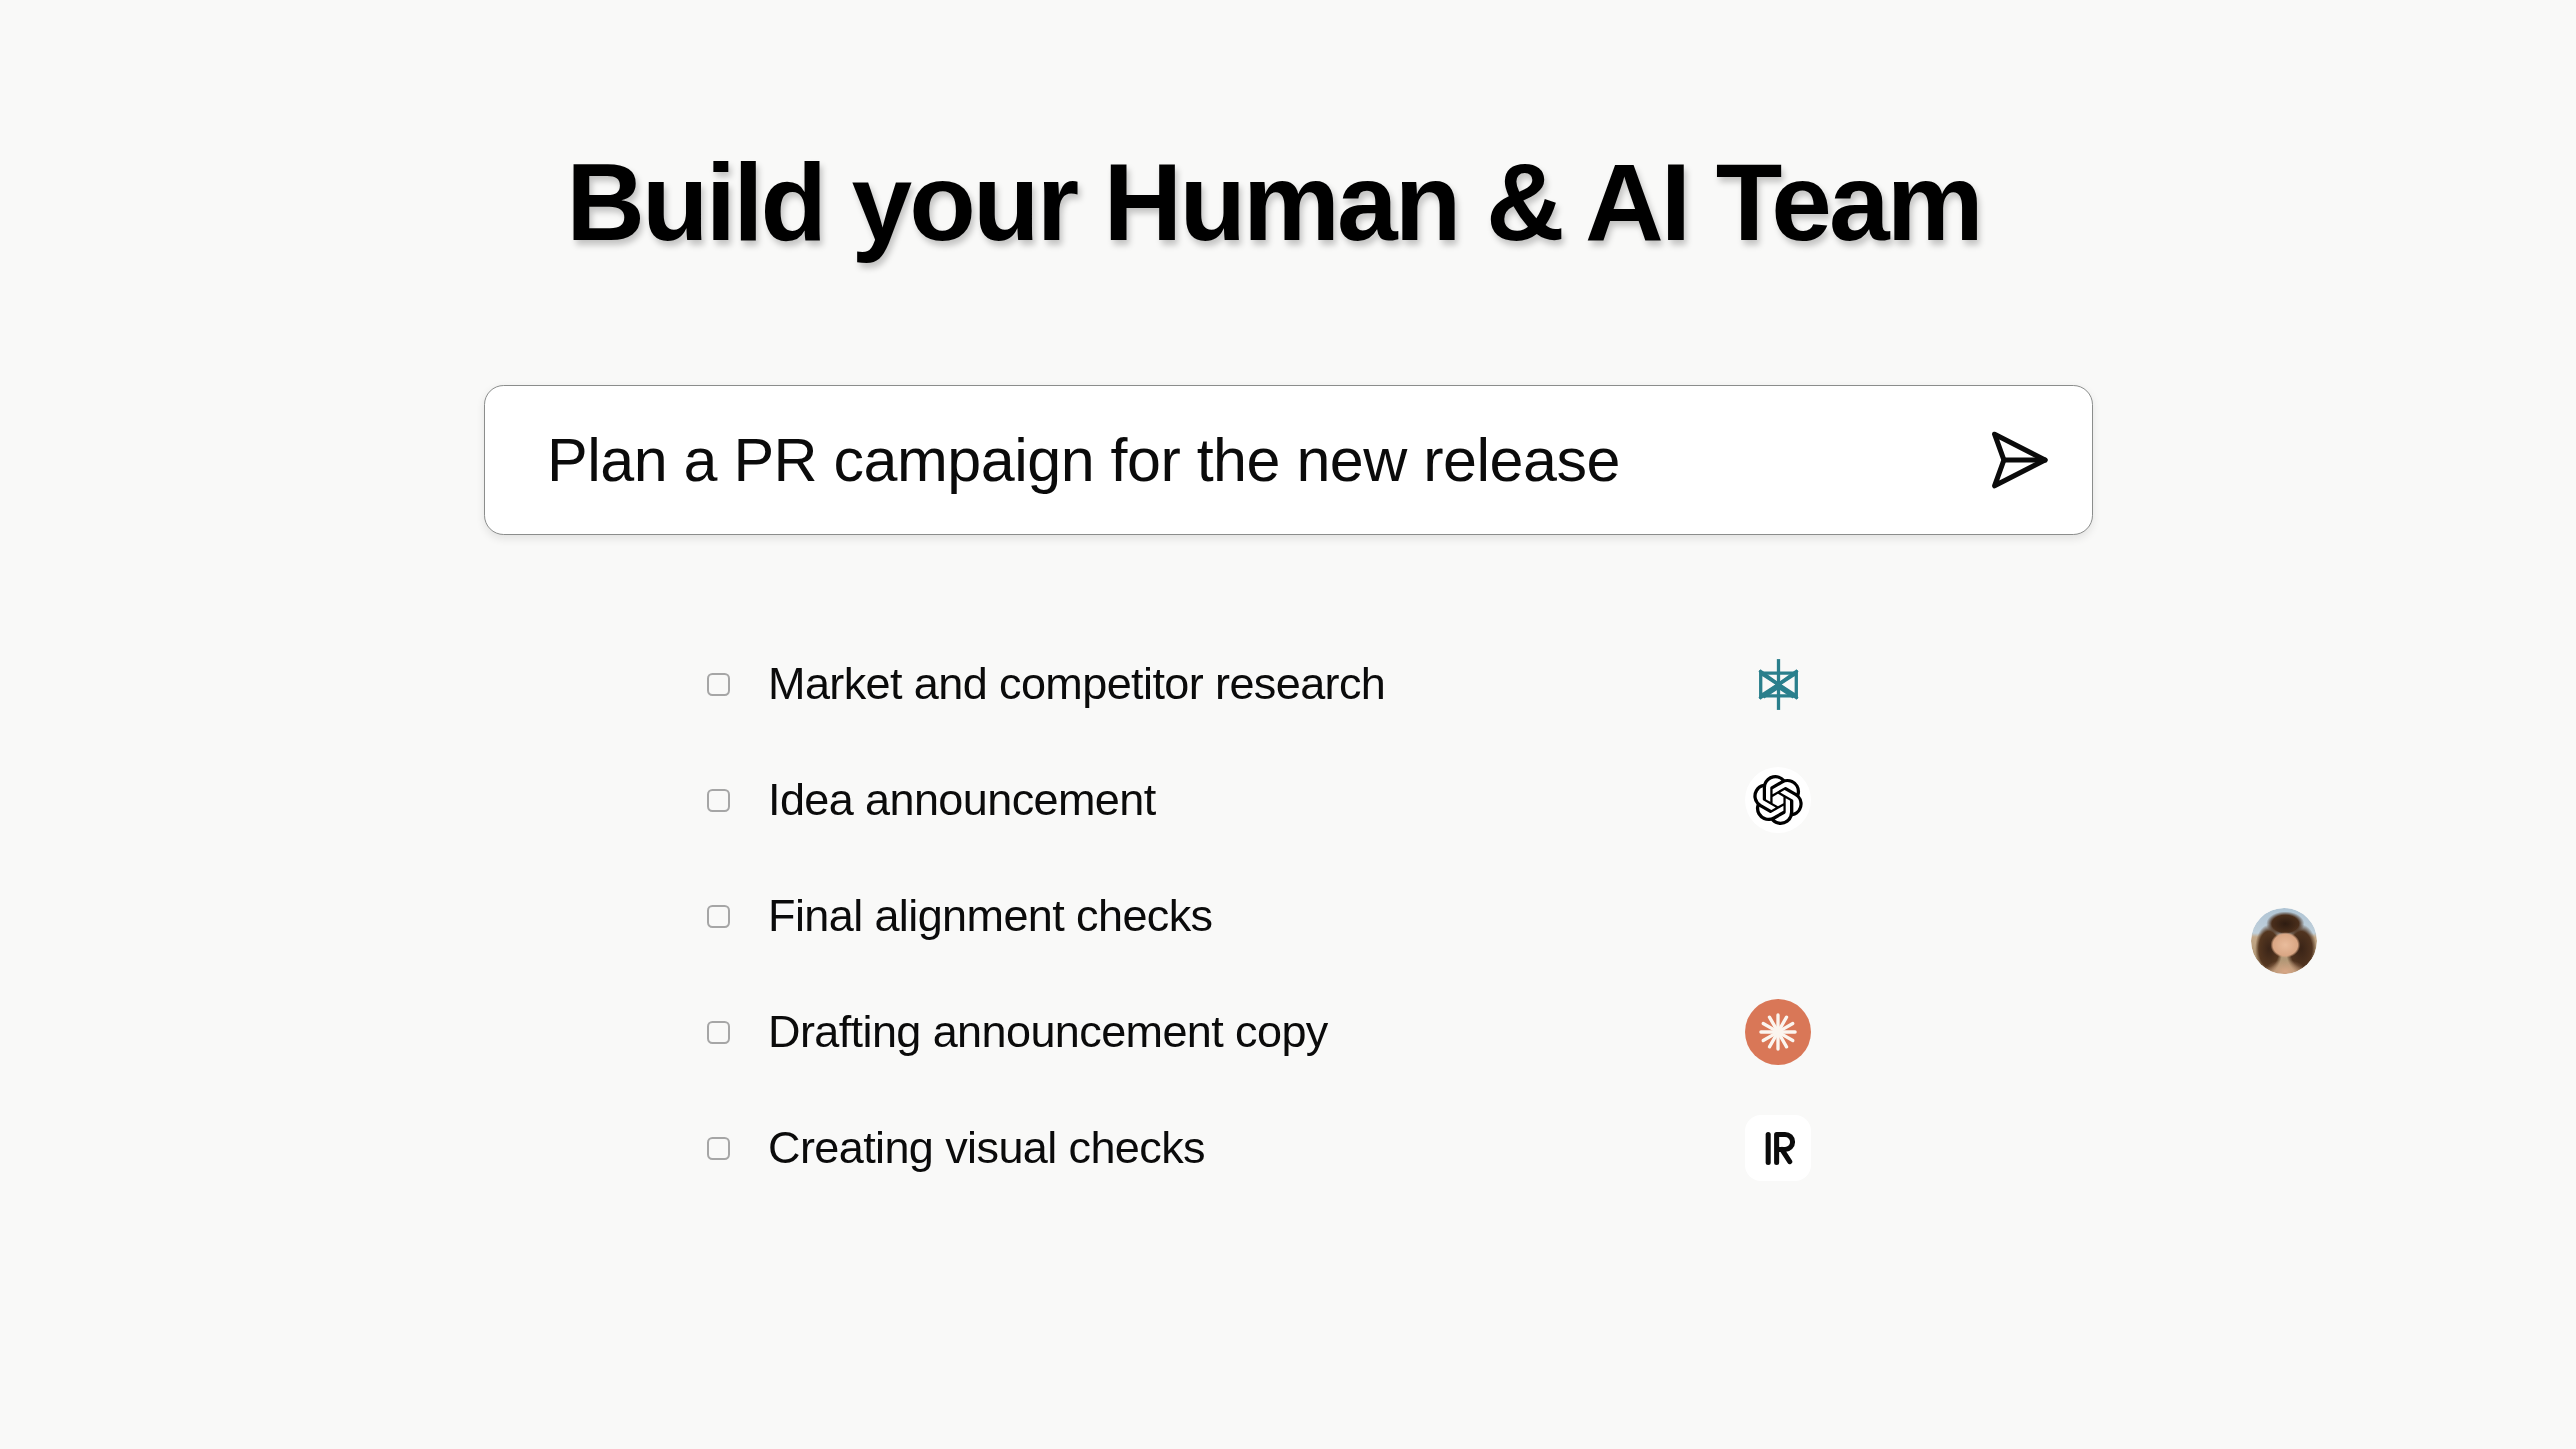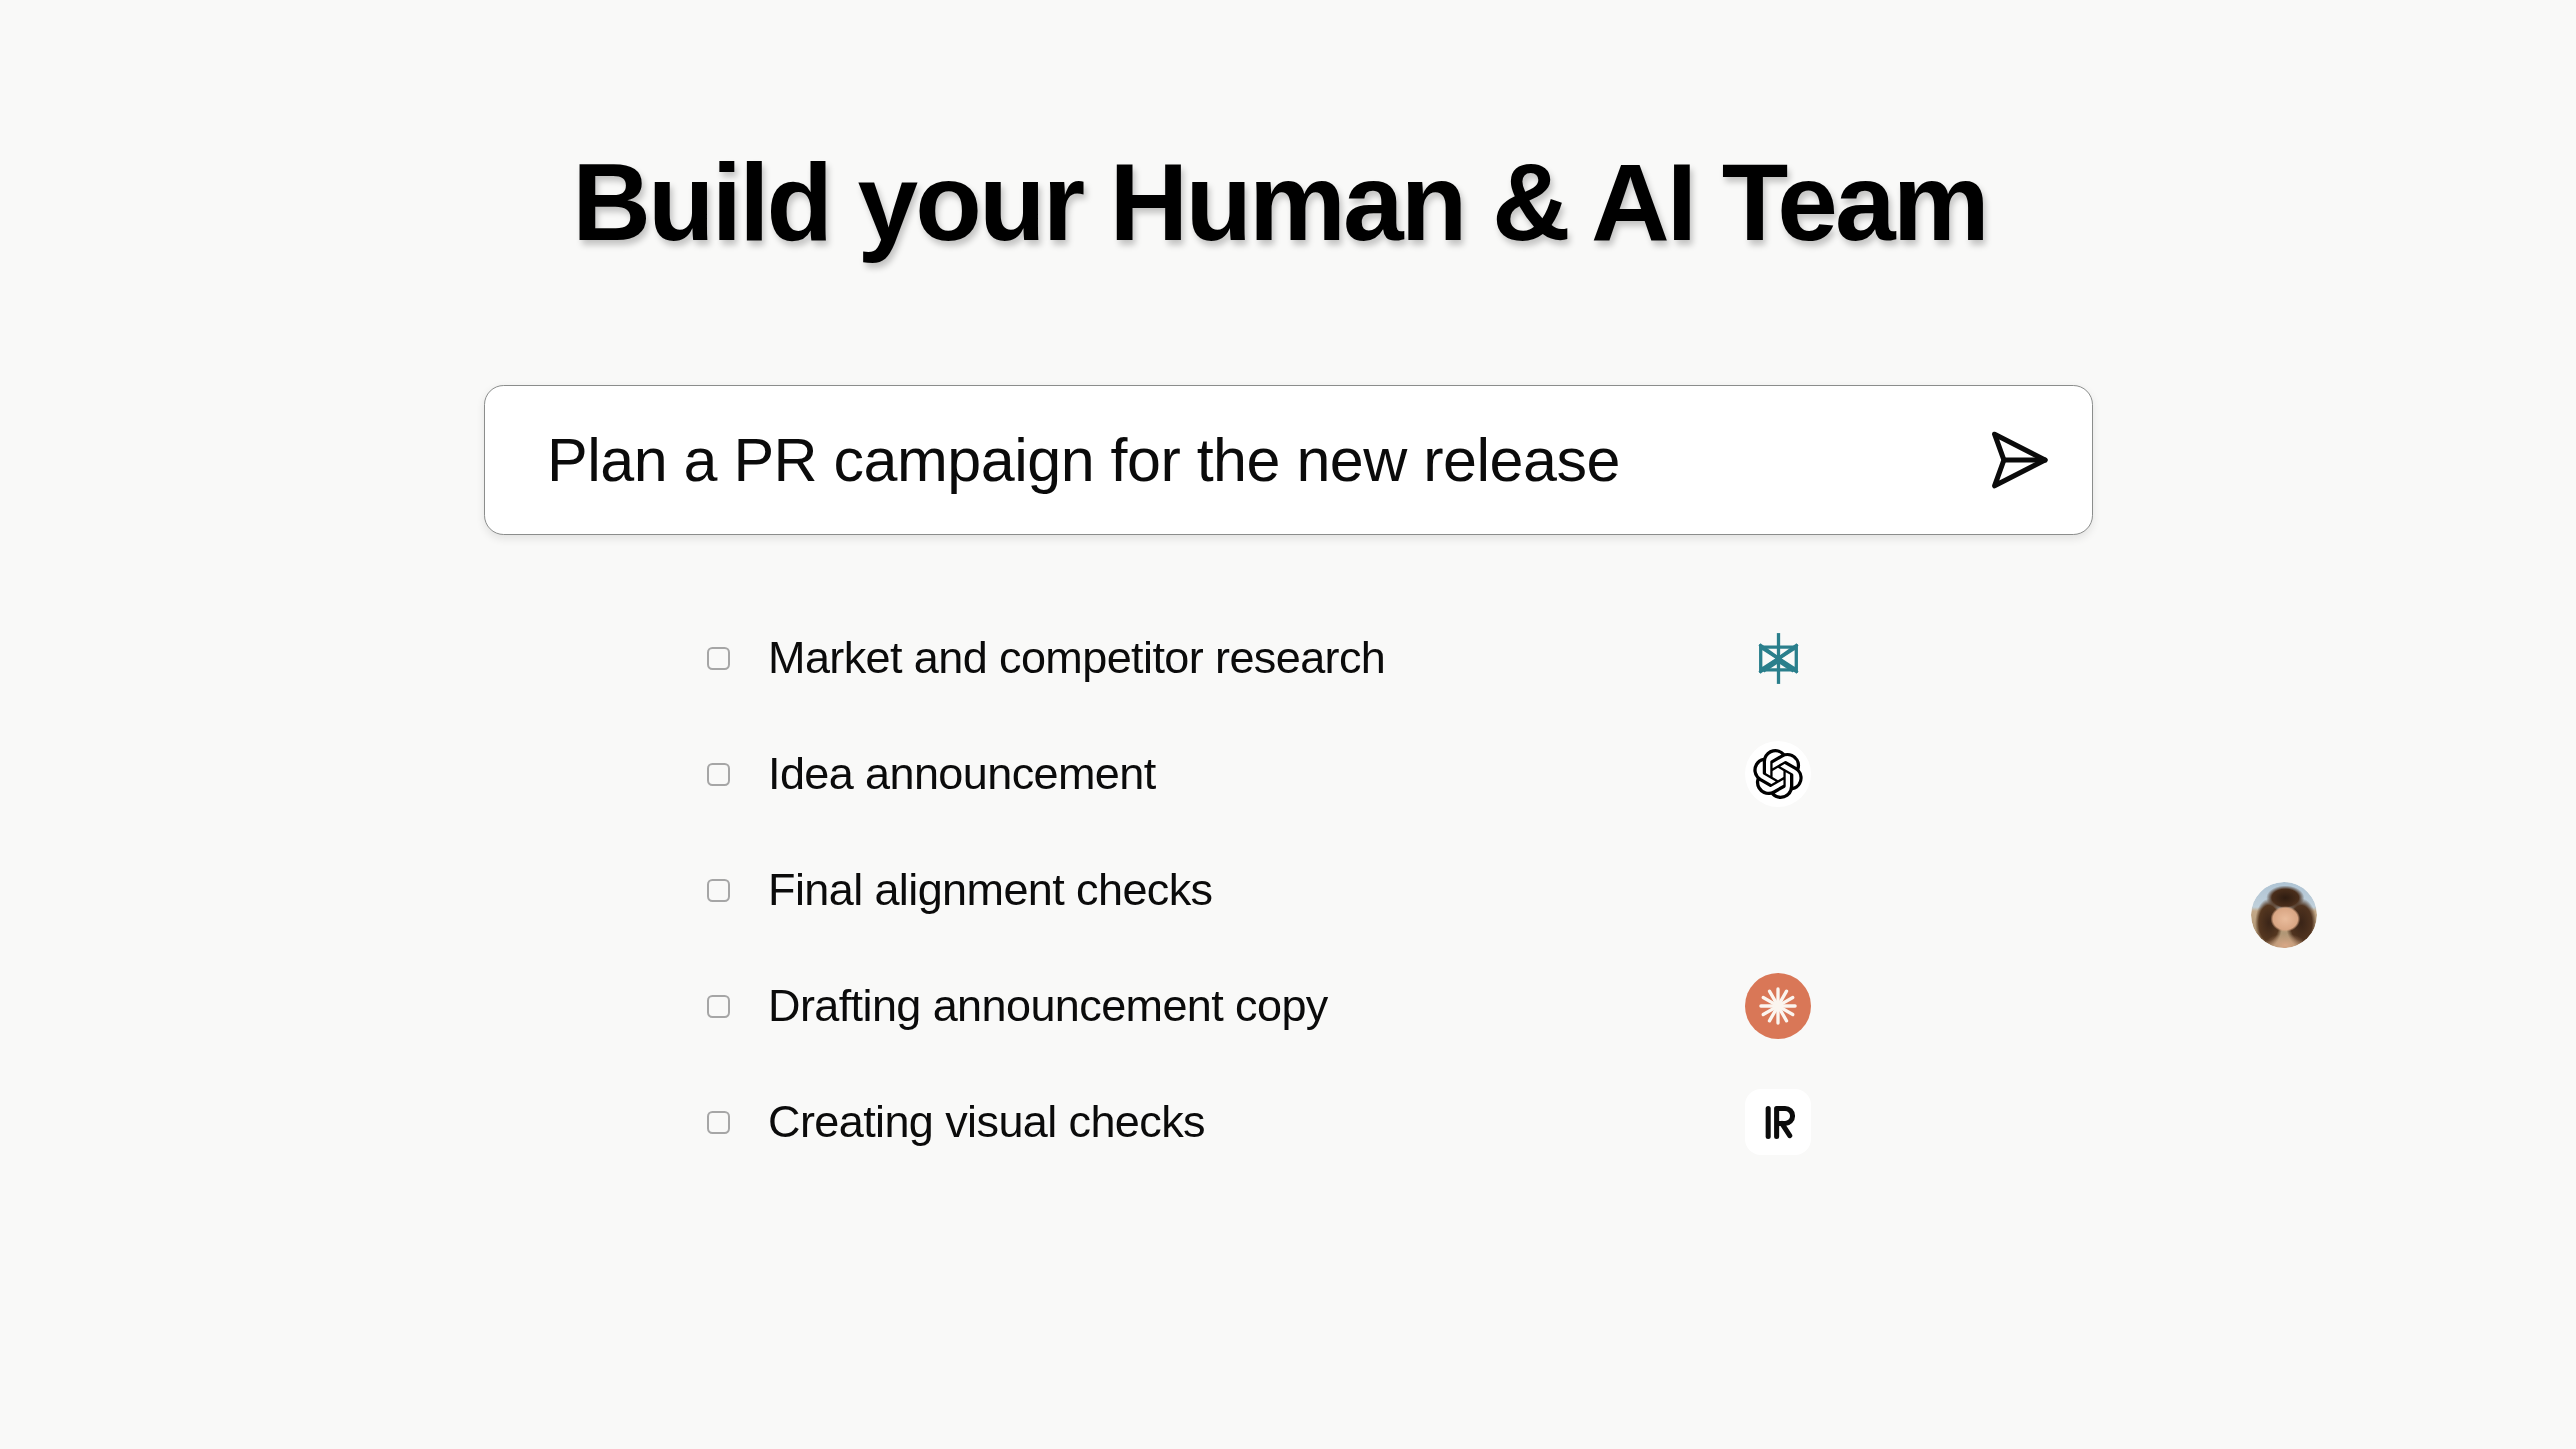--- a/index.html
+++ b/index.html
@@ -15,21 +15,21 @@
   .page {
     position: relative;
     width: 2576px;
     height: 1449px;
     background: #F9F9F8;
   }
 
   
   .hero-title {
     position: absolute;
-    left: 12px;
+    left: 6px;
     top: 148px;
     width: 2535px;
     text-align: center;
     font-family: "Liberation Sans", sans-serif;
     font-size: 109px;
     line-height: 1.0;
     font-weight: 700;
     letter-spacing: -2.9px;
     color: #000000;
     text-shadow: 2.7px 4.5px 6.3px rgba(0,0,0,0.22);
@@ -75,21 +75,21 @@
     cursor: pointer;
     display: flex;
     align-items: center;
     justify-content: center;
   }
 
   
   .task-list {
     position: absolute;
     left: 707px;
-    top: 600px;
+    top: 626px;
     width: 1163px;
   }
 
   .task-row {
     position: relative;
     height: 116px;
     display: flex;
     align-items: center;
   }
 

